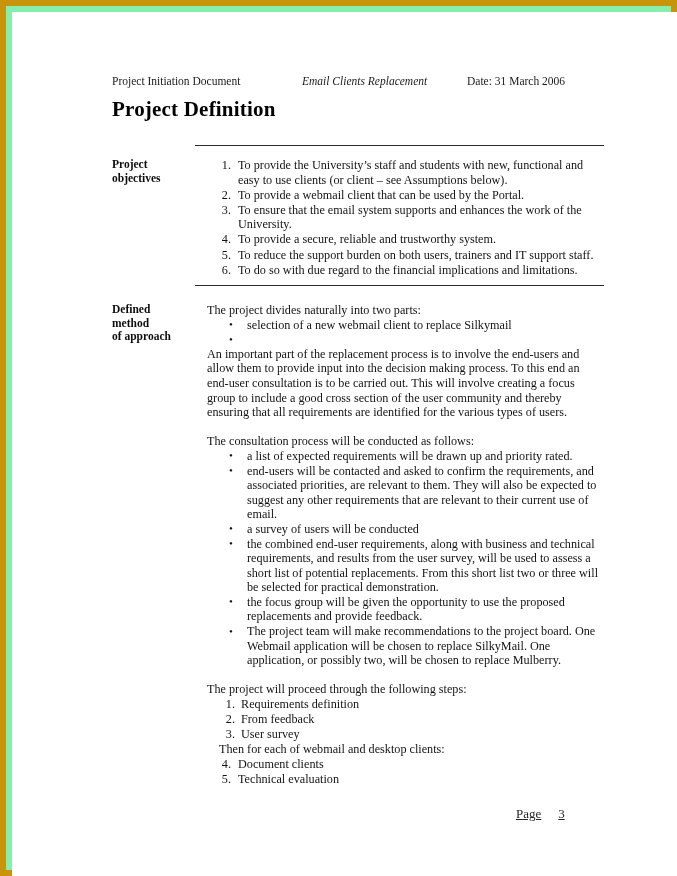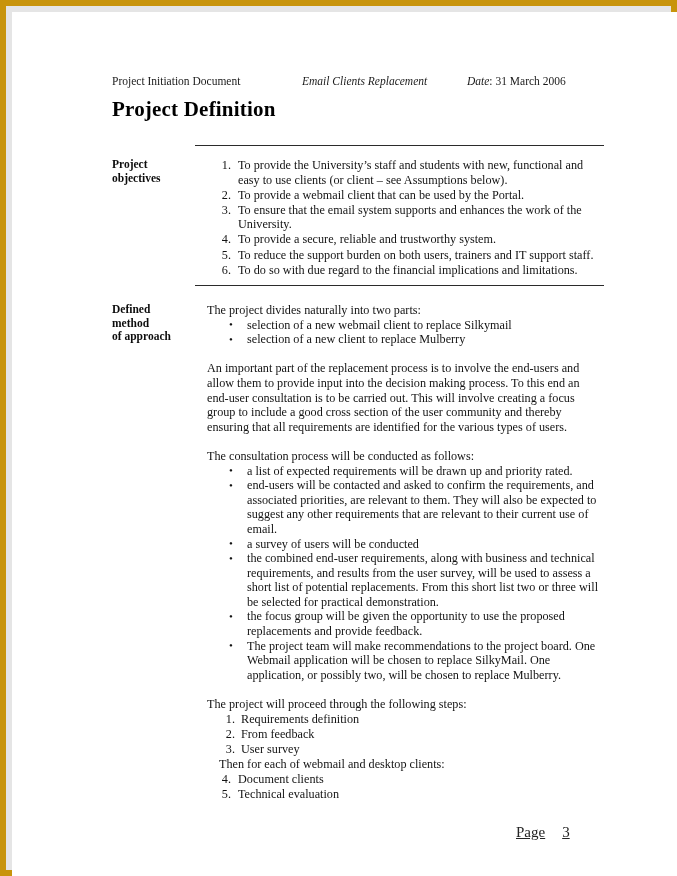--- a/index.html
+++ b/index.html
@@ -57,21 +57,20 @@
     top: 0;
     font-style: italic;
     margin-left: 25px;
   }
   .hdr-right {
     position: absolute;
     left: 355px;
     top: 0;
   }
   .hdr-right .date-label {
-    font-style: italic;
   }
 
   
   .page-title {
     position: absolute;
     left: 100px;
     top: 71px;
     font-family: Liberation Serif, serif;
     font-weight: bold;
     font-size: 21px;
@@ -179,34 +178,34 @@
   }
   .steps-interjection {
     margin: 0;
     padding-left: 12px;
   }
 
   
   .doc-footer {
     position: absolute;
     left: 504px;
-    top: 812px;
-    font-size: 15px;
+    top: 794px;
+    font-size: 13px;
     color: #242424;
     white-space: nowrap;
     text-decoration: underline;
   }
   .doc-footer .page-word {
     margin-right: 17px;
   }
 </style>
 </head>
 <body>
 
-<div id="page-frame" style="border-color: rgb(200, 148, 12); background: #e5e5e5;">
+<div id="page-frame" style="border-color: rgb(200, 148, 12); background: #86efac;">
   <div id="page-sheet">
 
     <div class="doc-header">
       <span class="hdr-left">Project Initiation Document</span>
       <span class="hdr-center">Email Clients Replacement</span>
       <span class="hdr-right"><span class="date-label">Date</span><span>: </span><span>31 March 2006</span></span>
     </div>
 
     <h1 class="page-title">Project Definition</h1>
 
@@ -258,21 +257,20 @@
 
         <p class="para">The project divides naturally into two parts:</p>
 
         <ul class="bullet-list">
           <li>
             <span class="bullet">•</span>
             <span>selection of a new webmail client to replace Silkymail</span>
           </li>
           <li>
             <span class="bullet">•</span>
-            <span>selection of a new client to replace Mulberry</span>
           </li>
         </ul>
 
 
         <div class="gap"></div>
 
         <p class="para">An important part of the replacement process is to involve the end-users and allow them to provide input into the decision making process. To this end an end-user consultation is to be carried out. This will involve creating a focus group to include a good cross section of the user community and thereby ensuring that all requirements are identified for the various types of users.</p>
 
         <div class="gap"></div>
 

